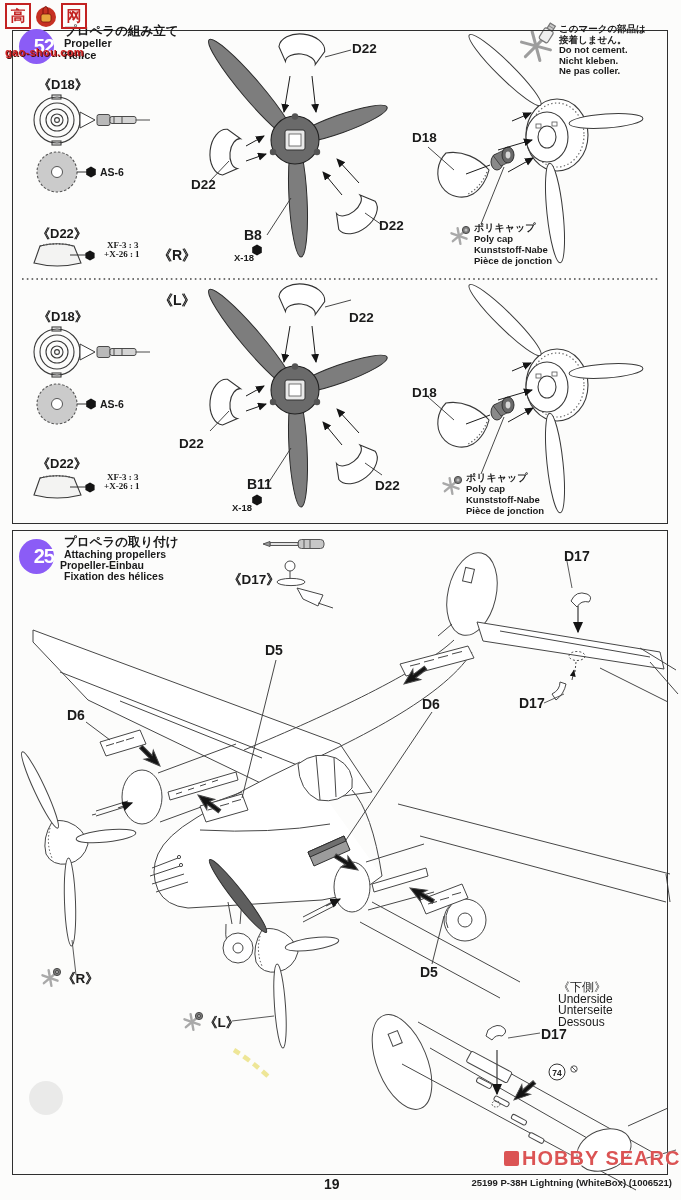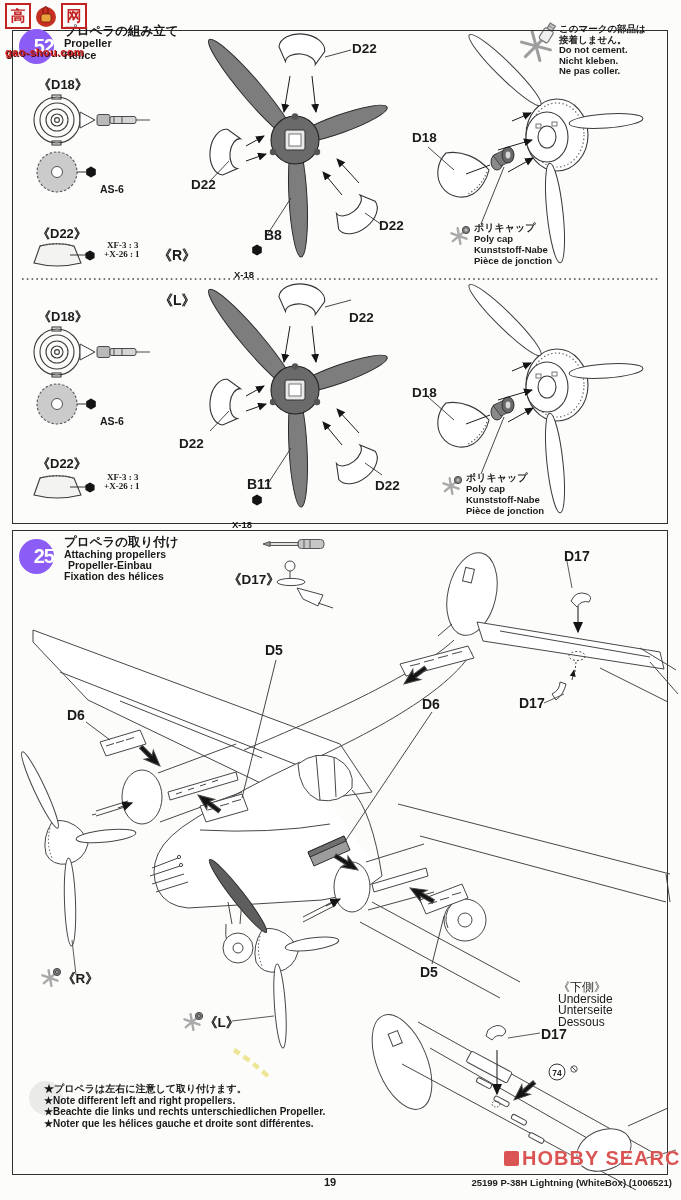--- a/index.html
+++ b/index.html
@@ -8,28 +8,28 @@
   .abs{position:absolute;}
   .stepbox{position:absolute;border:1.6px solid #2f2f2f;background:transparent;}
   .badge{position:absolute;width:35px;height:35px;border-radius:50%;background:#8b5cf6;color:#fff;
          font-weight:bold;font-size:20px;text-align:right;line-height:35px;letter-spacing:-1px;}
   .t-ja{font-size:12.5px;font-weight:bold;}
   .t-sub{font-size:11px;font-weight:bold;line-height:11.5px;}
   .lbl{font-size:13.5px;font-weight:bold;white-space:nowrap;}
   .lbl2{font-size:14px;font-weight:bold;white-space:nowrap;}
   .col-lbl{font-size:13px;font-weight:bold;white-space:nowrap;}
   .paint{font-size:9px;font-weight:bold;white-space:nowrap;font-family:Liberation Serif, serif;}
-  .tiny{font-size:9.5px;font-weight:bold;white-space:nowrap;margin-top:17px;}
+  .tiny{font-size:9.5px;font-weight:bold;white-space:nowrap;}
   .note4 p,.pc p,.nc p,.us p{margin:0;white-space:nowrap;}
   .nc{font-size:9.5px;line-height:10.6px;font-weight:bold;}
   .pc{font-size:9.5px;line-height:11px;font-weight:bold;}
   .pc .ja{font-size:10px;}
   .us{font-size:12px;line-height:11.5px;font-weight:normal;}
   .note4{font-size:10px;line-height:11.6px;font-weight:bold;}
-  .pageno{font-size:11px;font-weight:bold;}
+  .pageno{font-size:14px;font-weight:bold;}
   .footer{font-size:9.5px;font-weight:bold;color:#222;}
   
   .wm-logo{position:absolute;left:5px;top:3px;z-index:30;}
   .wm-row{display:flex;align-items:center;gap:2px;}
   .wm-box{width:22px;height:22px;border:2.5px solid #c32222;color:#c32222;font-size:15px;font-weight:bold;
           text-align:center;line-height:22px;background:rgba(255,255,255,.35);}
   .wm-site{font-size:11px;font-weight:bold;color:#d02020;text-shadow:1px 1px 0 #4d0f0f;margin-top:17px;letter-spacing:.3px;}
   .wm-hobby{position:absolute;left:504px;top:1147px;z-index:30;font-size:20px;font-weight:bold;
             color:rgba(214,60,60,.88);letter-spacing:1px;text-shadow:0 0 2px #fff,1px 1px 0 #fff;white-space:nowrap;}
   .wm-hobby .sq{display:inline-block;width:15px;height:15px;background:rgba(214,60,60,.88);margin-right:3px;
@@ -358,21 +358,21 @@
 
   <div class="abs col-lbl" style="left:38px;top:76px;">《D18》</div>
   <div class="abs tiny" style="left:100px;top:166px;font-size:10.5px;">AS-6</div>
   <div class="abs col-lbl" style="left:37px;top:225px;">《D22》</div>
   <div class="abs paint" style="left:107px;top:240px;">XF-3 : 3</div>
   <div class="abs paint" style="left:104px;top:249px;">+X-26 : 1</div>
   <div class="abs lbl2" style="left:158px;top:247px;">《R》</div>
   <div class="abs lbl" style="left:352px;top:41px;">D22</div>
   <div class="abs lbl" style="left:191px;top:177px;">D22</div>
   <div class="abs lbl" style="left:379px;top:218px;">D22</div>
-  <div class="abs lbl2" style="left:264px;top:227px;text-align:right;">B8</div>
+  <div class="abs lbl2" style="left:244px;top:227px;text-align:right;">B8</div>
   <div class="abs tiny" style="left:234px;top:252px;">X-18</div>
   <div class="abs lbl" style="left:412px;top:130px;">D18</div>
   <div class="abs pc" style="left:474px;top:222px;">
     <p class="ja">ポリキャップ</p>
     <p>Poly cap</p>
     <p>Kunststoff-Nabe</p>
     <p>Pièce de jonction</p>
   </div>
 
   <div class="abs lbl2" style="left:159px;top:292px;">《L》</div>
@@ -390,47 +390,41 @@
   <div class="abs pc" style="left:466px;top:472px;">
     <p class="ja">ポリキャップ</p>
     <p>Poly cap</p>
     <p>Kunststoff-Nabe</p>
     <p>Pièce de jonction</p>
   </div>
 
   <div class="badge" style="left:19px;top:539px;">25</div>
   <div class="abs t-ja" style="left:64px;top:534px;">プロペラの取り付け</div>
   <div class="abs t-sub" style="left:64px;top:549px;font-size:10.5px;">Attaching propellers</div>
-  <div class="abs t-sub" style="left:68px;top:560px;font-size:10.5px;">Propeller-Einbau</div>
+  <div class="abs t-sub" style="left:60px;top:560px;font-size:10.5px;">Propeller-Einbau</div>
   <div class="abs t-sub" style="left:64px;top:571px;font-size:10.5px;">Fixation des hélices</div>
 
   <div class="abs lbl" style="left:228px;top:571px;">《D17》</div>
   <div class="abs lbl2" style="left:564px;top:548px;">D17</div>
   <div class="abs lbl2" style="left:519px;top:695px;">D17</div>
   <div class="abs lbl2" style="left:67px;top:707px;">D6</div>
   <div class="abs lbl2" style="left:265px;top:642px;">D5</div>
   <div class="abs lbl2" style="left:422px;top:696px;">D6</div>
   <div class="abs lbl2" style="left:420px;top:964px;">D5</div>
   <div class="abs lbl" style="left:62px;top:970px;">《R》</div>
   <div class="abs lbl" style="left:204px;top:1014px;">《L》</div>
   <div class="abs lbl2" style="left:541px;top:1026px;">D17</div>
 
   <div class="abs us" style="left:558px;top:982px;">
     <p>《下側》</p>
     <p>Underside</p>
     <p>Unterseite</p>
     <p>Dessous</p>
   </div>
 
-  <div class="abs note4" style="left:44px;top:1083px;">
-    <p>★プロペラは左右に注意して取り付けます。</p>
-    <p>★Note different left and right propellers.</p>
-    <p>★Beachte die links und rechts unterschiedlichen Propeller.</p>
-    <p>★Noter que les hélices gauche et droite sont différentes.</p>
-  </div>
 
   <div class="abs pageno" style="left:324px;top:1176px;">19</div>
   <div class="abs footer" style="left:400px;top:1177px;width:272px;text-align:right;">25199 P-38H Lightning (WhiteBox) (1006521)</div>
 
   <div class="wm-logo">
     <div class="wm-row">
       <div class="wm-box">高</div>
       <svg width="26" height="26" viewBox="0 0 26 26">
         <circle cx="13" cy="14" r="10" fill="#c63022"></circle>
         <path d="M10,6 q3,-5 5,0 l0,5 l-5,1 z" fill="#c63022" stroke="#7a150d" stroke-width="1"></path>

